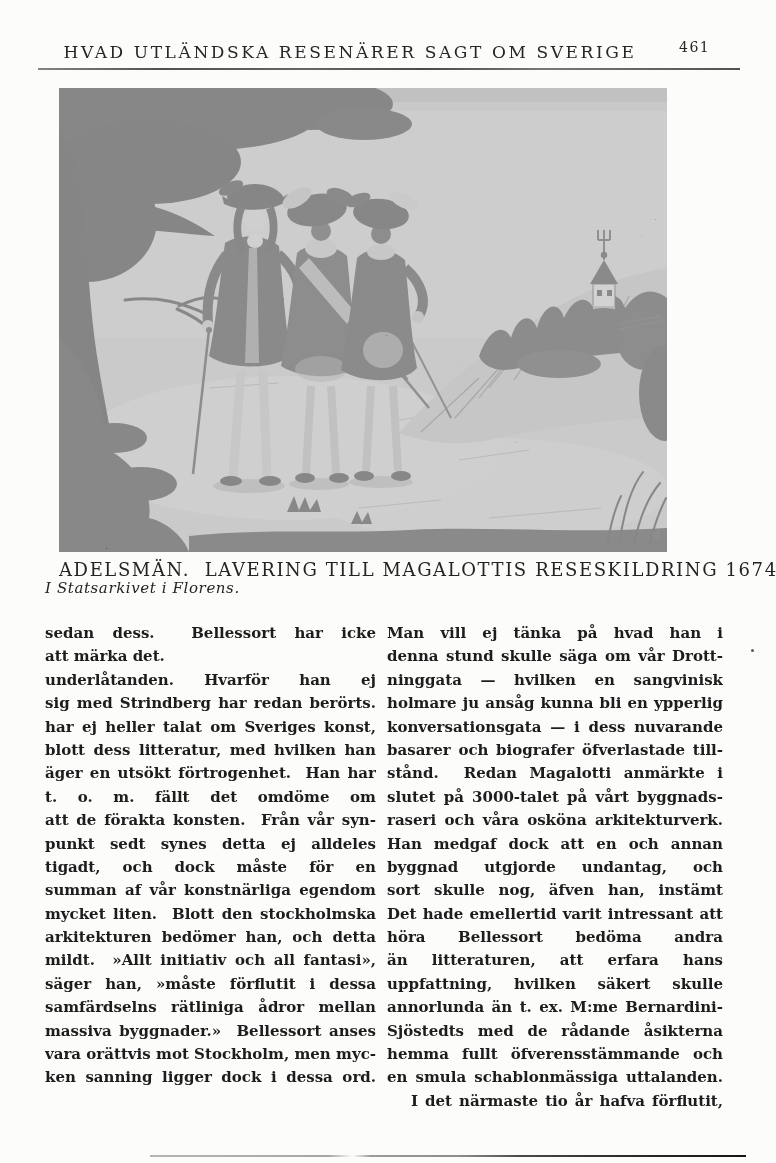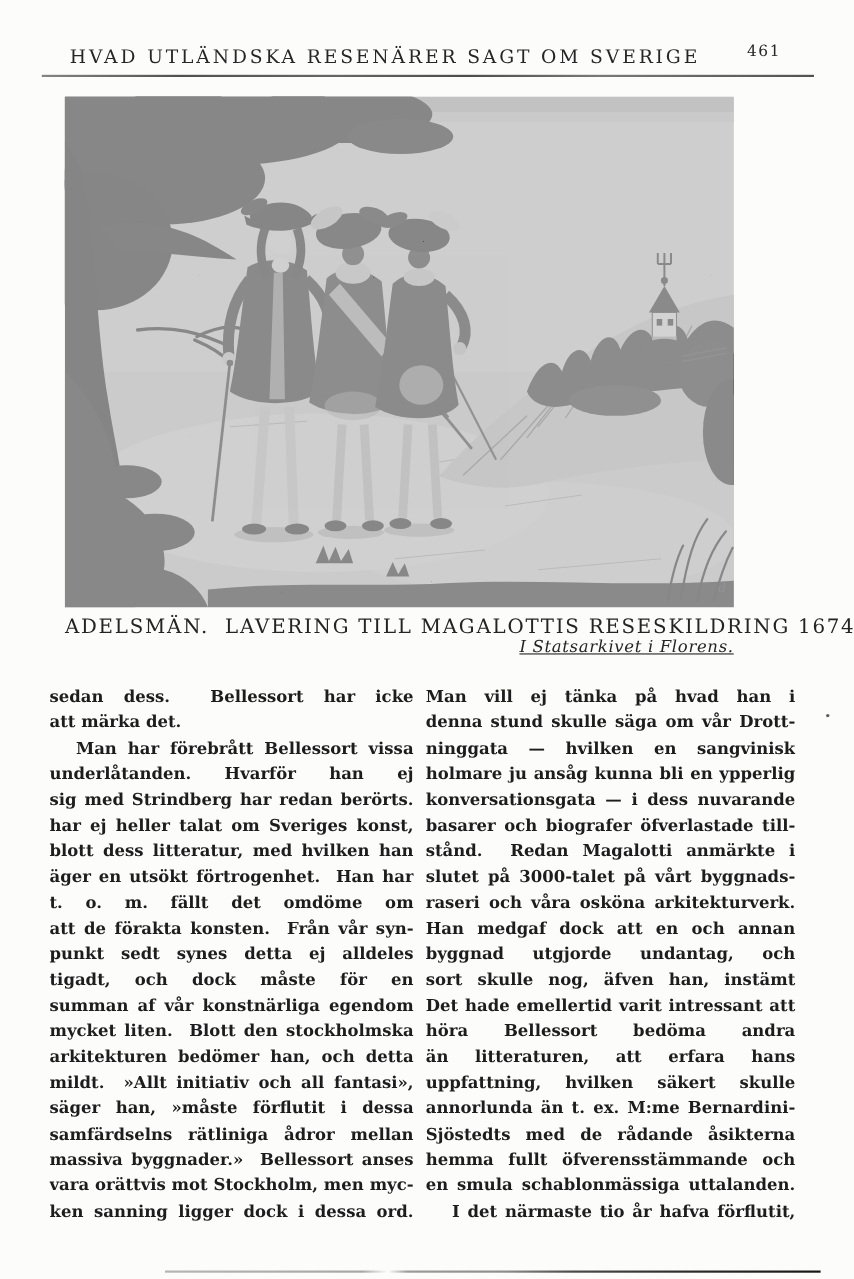--- a/index.html
+++ b/index.html
@@ -24,22 +24,22 @@
     opacity:.9;
   }
   
   .illustration{top:88px;left:59px;width:608px;height:464px;display:block;}
   
   .caption{
     top:559px;left:59px;width:608px;text-align:center;
     font-size:18px;letter-spacing:1.6px;color:#242424;white-space:pre;
   }
   .subcaption{
-    top:579px;left:59px;width:608px;text-align:right;
-    font-style:italic;font-size:15px;letter-spacing:.6px;color:#242424;text-decoration:underline;
+    top:579px;left:45px;width:608px;text-align:left;
+    font-style:italic;font-size:15px;letter-spacing:.6px;color:#242424;
   }
   
   .column{top:622px;font-size:15px;color:#1d1d1d;font-weight:bold;}
   .column-left{left:45px;width:331px;}
   .column-right{left:387px;width:336px;}
   .tl{
     height:23.4px;line-height:23.4px;overflow:hidden;
     text-align:justify;text-align-last:justify;
     white-space:pre-wrap;
   }
@@ -239,21 +239,20 @@
     <rect x="0" y="0" width="608" height="464" filter="url(#wdots)" opacity="0.5"></rect>
   </g>
 </svg>
 
 <div class="abs caption">ADELSMÄN.  LAVERING TILL MAGALOTTIS RESESKILDRING 1674.</div>
 <div class="abs subcaption">I Statsarkivet i Florens.</div>
 
 <div class="abs column column-left">
     <div class="tl">sedan dess.  Bellessort har icke undgått</div>
     <div class="tl nojust">att märka det.</div>
-    <div class="tl indent">Man har förebrått Bellessort vissa</div>
     <div class="tl">underlåtanden. Hvarför han ej sysselsatt</div>
     <div class="tl">sig med Strindberg har redan berörts.  Han</div>
     <div class="tl">har ej heller talat om Sveriges konst,</div>
     <div class="tl">blott dess litteratur, med hvilken han</div>
     <div class="tl">äger en utsökt förtrogenhet.  Han har</div>
     <div class="tl">t. o. m. fällt det omdöme om svenskarna,</div>
     <div class="tl">att de förakta konsten.  Från vår syn-</div>
     <div class="tl">punkt sedt synes detta ej alldeles berät-</div>
     <div class="tl">tigadt, och dock måste för en fransman</div>
     <div class="tl">summan af vår konstnärliga egendom synas</div>

